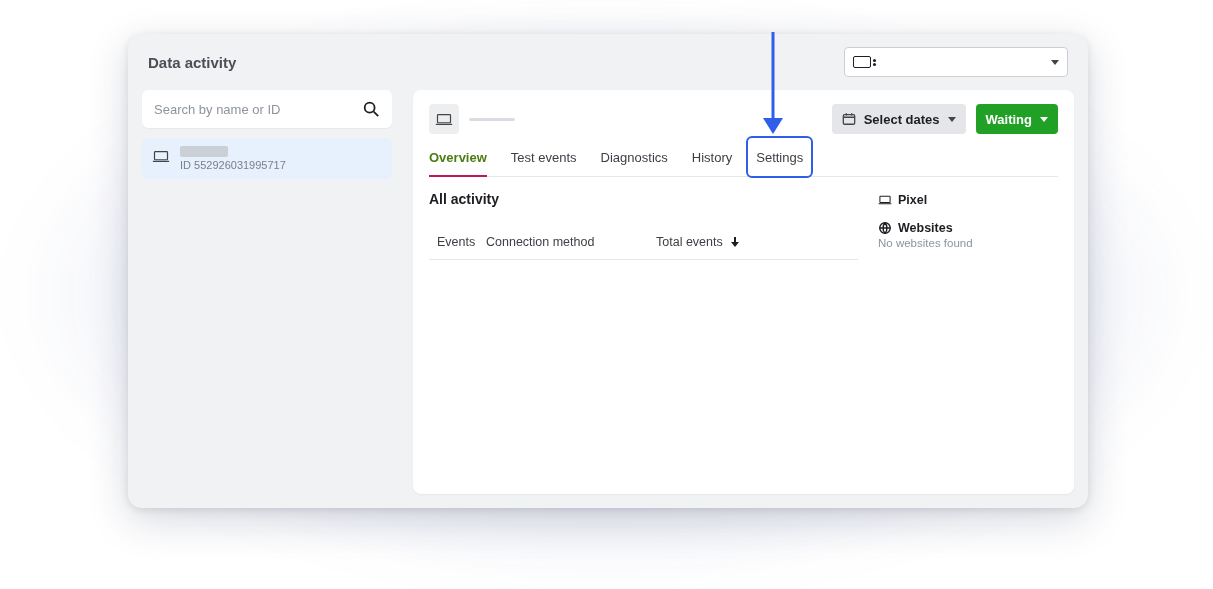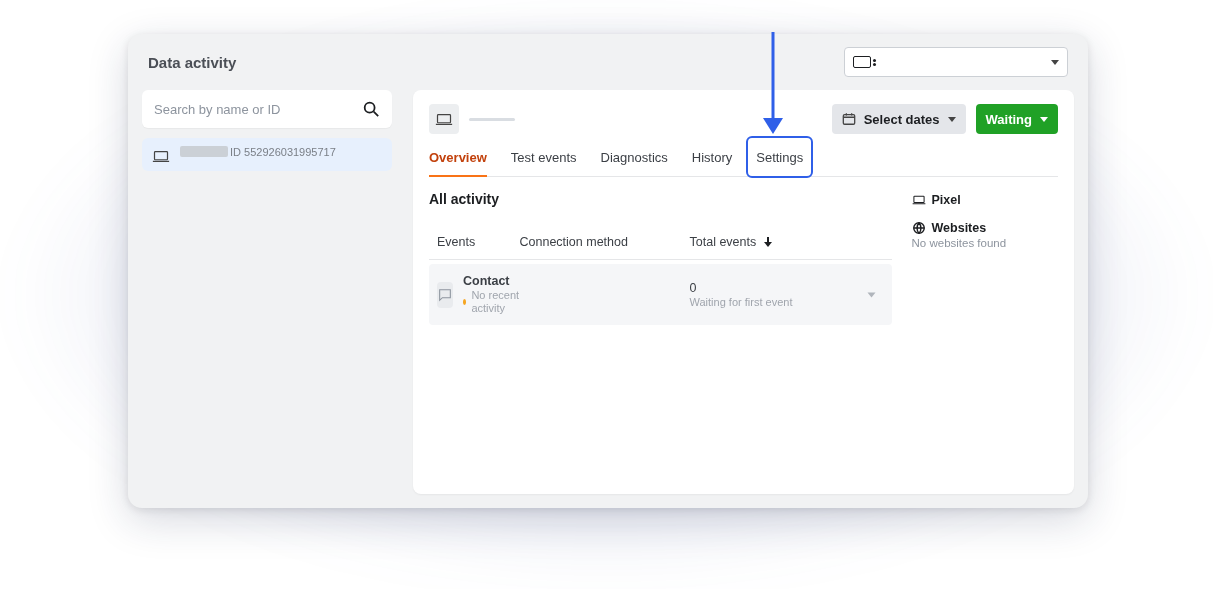--- a/index.html
+++ b/index.html
@@ -129,21 +129,21 @@
     gap: 10px;
   }
   .source-item .laptop {
     margin-top: 4px;
   }
   .laptop {
     width: 18px; height: 13px; flex-shrink: 0;
   }
   .laptop rect { fill: none; stroke: #444; stroke-width: 1.5; }
   .laptop line { stroke: #444; stroke-width: 1.5; }
-  .source-texts { display: flex; gap: 2px; }
+  .source-texts { display: flex; flex-direction: column; gap: 2px; }
   .source-name-placeholder {
     width: 48px; height: 11px;
     background: #cbd0d6;
     border-radius: 2px;
   }
   .source-id {
     font-size: 11px;
     color: #7a7f87;
   }
 
@@ -212,23 +212,23 @@
     font-size: 13px;
     position: relative;
   }
   .tab {
     padding: 8px 0 10px 0;
     color: #3b3f45;
     cursor: pointer;
     font-weight: 500;
   }
   .tab.active {
-    color: #c2410c;
+    color: #4d7c0f;
     font-weight: 600;
-    border-bottom: 2px solid #f97316;
+    border-bottom: 2px solid #be185d;
     margin-bottom: -1px;
   }
   .settings-highlight {
     position: absolute;
     border: 2px solid #2f5fe8;
     border-radius: 6px;
     pointer-events: none;
   }
   .annotation-arrow {
     position: absolute;
@@ -499,42 +499,20 @@
             <div class="events-header-row">
               <div>Events</div>
               <div>Connection method</div>
               <div class="sort-ind">
                 <span>Total events</span>
                 <span class="arrow-down-long"></span>
               </div>
               <div></div>
             </div>
 
-            <div class="event-row">
-              <div class="event-name-cell">
-                <div class="event-chip">
-                  <svg viewBox="0 0 24 24">
-                    <path d="M4 4h16v12H8l-4 4z" fill="none" stroke="#8d949e" stroke-width="1.6"></path>
-                  </svg>
-                </div>
-                <div class="event-ttl">
-                  <span class="en">Contact</span>
-                  <span class="es">
-                    <span class="dot-amber"></span>
-                    <span>No recent activity</span>
-                  </span>
-                </div>
-              </div>
-              <div></div>
-              <div class="tot-col">
-                <span class="tv">0</span>
-                <span class="ts">Waiting for first event</span>
-              </div>
-              <div class="chev-right"></div>
-            </div>
           </div>
 
           <div class="content-right">
             <div class="info-block">
               <div class="info-title">
                 <svg class="mini-icon" viewBox="0 0 22 16">
                   <rect x="3" y="2" width="16" height="10" rx="1"></rect>
                   <line x1="1" y1="14" x2="21" y2="14"></line>
                 </svg>
                 <span>Pixel</span>

